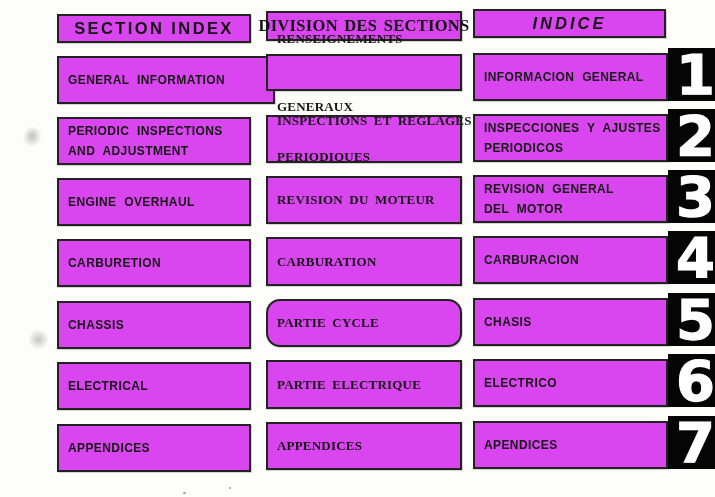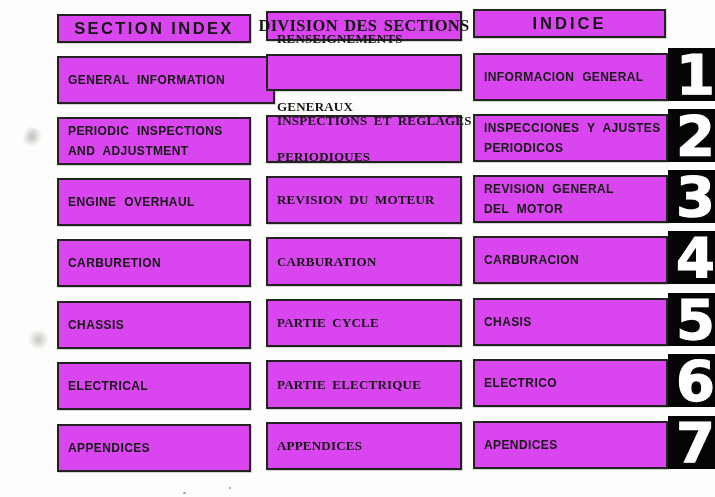--- a/index.html
+++ b/index.html
@@ -115,34 +115,34 @@
     <div class="box serif" style="top:115px;width:196px;height:48px;gap:16px;">
       <span class="line">INSPECTIONS ET REGLAGES</span>
       <span class="line">PERIODIQUES</span>
     </div>
     <div class="box serif" style="top:176px;width:196px;height:48px;">
       <span class="line">REVISION DU MOTEUR</span>
     </div>
     <div class="box serif" style="top:237px;width:196px;height:49px;">
       <span class="line">CARBURATION</span>
     </div>
-    <div class="box serif" style="top:299px;width:196px;height:48px;">
+    <div class="box serif" style="top:299px;width:196px;height:48px;border-radius:14px;">
       <span class="line">PARTIE CYCLE</span>
     </div>
     <div class="box serif" style="top:360px;width:196px;height:49px;">
       <span class="line">PARTIE ELECTRIQUE</span>
     </div>
     <div class="box serif" style="top:422px;width:196px;height:48px;">
       <span class="line">APPENDICES</span>
     </div>
   </div>
 
   <div class="col" id="col-es">
     <div class="box hdr sans" style="top:9px;width:193px;height:29px;">
-      <span class="hdr-label-sans" style="letter-spacing:3px;">INDICE</span>
+      <span class="hdr-label-sans" style="letter-spacing:3px;font-style:italic;">INDICE</span>
     </div>
 
     <div class="rowwrap" style="top:53px;">
       <div class="box sans">
         <span class="line">INFORMACION GENERAL</span>
       </div>
       <div class="tab">
         <span class="digit">1</span>
       </div>
     </div>

